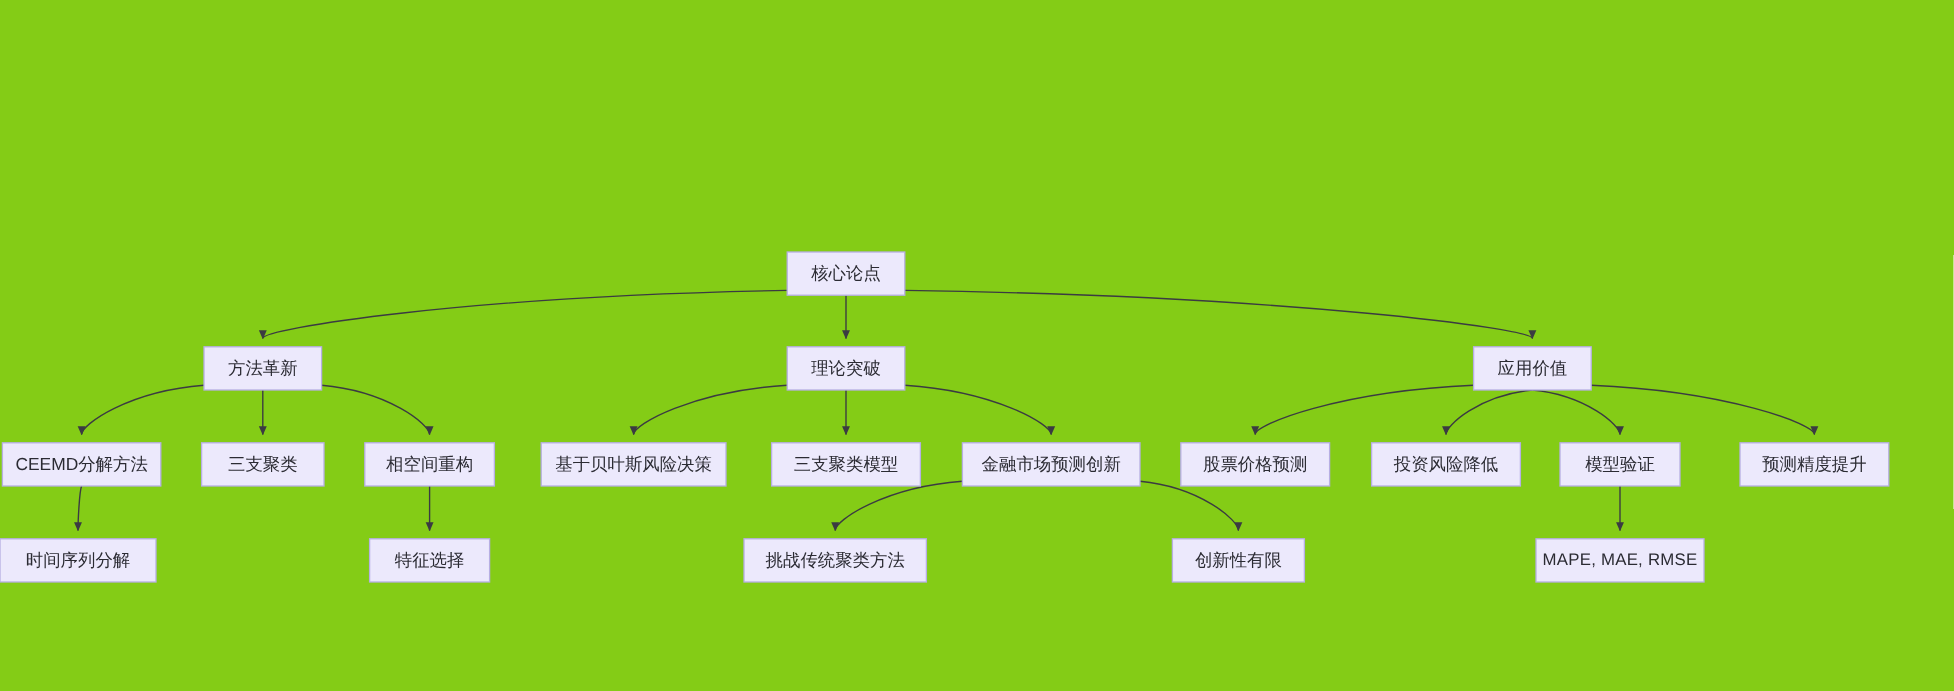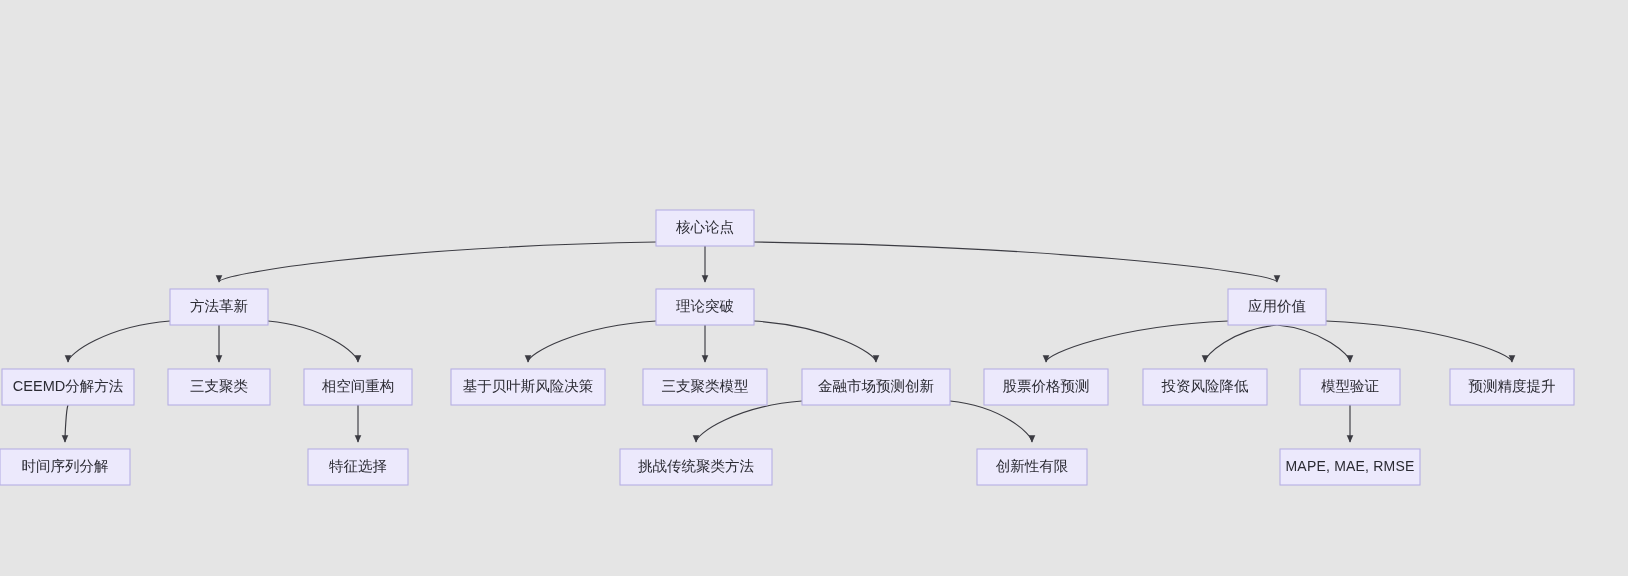--- a/index.html
+++ b/index.html
@@ -10,21 +10,21 @@
   body {
     width: 1628px;
     height: 576px;
     font-family: "Liberation Sans", "DejaVu Sans", sans-serif;
     overflow: hidden;
   }
   #diagram-canvas {
     position: relative;
     width: 1628px;
     height: 576px;
-    background: #e5e5e5;
+    background: #84cc16;
   }
   svg#flow-svg {
     position: absolute;
     left: 0;
     top: 0;
     width: 1628px;
     height: 576px;
     display: block;
   }
   .node-rect {

